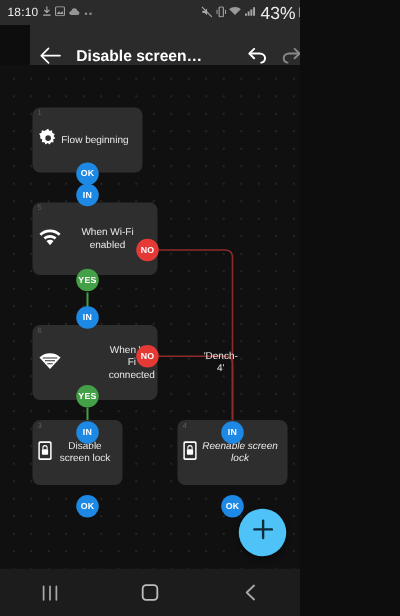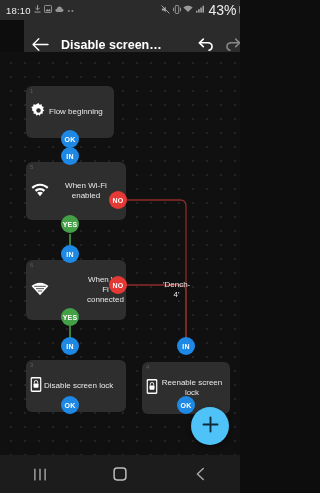--- a/index.html
+++ b/index.html
@@ -264,36 +264,36 @@
           <path d="M4.6 5.6l12.8 0M6.6 8.2l8.8 0M8.6 10.8l4.8 0" stroke="#2e2e2e" stroke-width="0.9"></path>
         </svg>
       </span>
       <span class="card-label">When Wi-Fi connected</span>
       <span class="card-label">'Dench-4'</span>
     </div>
     <div class="badge green b18" style="left:61px; top:256px;">YES</div>
     <div class="badge red b18" style="left:109px; top:224px;">NO</div>
 
     <div class="badge blue b18" style="left:61px; top:285px;">IN</div>
-    <div class="card" style="left:26px; top:308px; width:100px; height:52px;">
+    <div class="card" style="left:26px; top:284px; width:72px; height:52px;">
       <span class="card-num">3</span>
       <span class="card-icon">
         <svg width="12" height="17" viewBox="0 0 14 19">
           <rect x="0.8" y="0.8" width="12.4" height="17.4" rx="1.6" fill="#ffffff"></rect>
           <rect x="2.2" y="2.4" width="9.6" height="14.2" rx="0.8" fill="#2e2e2e"></rect>
           <path d="M5 8.4V6.8a2 2 0 014 0v1.6" stroke="#ffffff" stroke-width="1" fill="none"></path>
           <rect x="4.1" y="8.3" width="5.8" height="5" rx="0.8" fill="#ffffff"></rect>
         </svg>
       </span>
       <span class="card-label">Disable screen lock</span>
     </div>
     <div class="badge blue b18" style="left:61px; top:344px;">OK</div>
 
     <div class="badge blue b18" style="left:177px; top:285px;">IN</div>
-    <div class="card" style="left:142px; top:310px; width:88px; height:52px;">
+    <div class="card" style="left:142px; top:284px; width:88px; height:52px;font-style:italic;">
       <span class="card-num">4</span>
       <span class="card-icon">
         <svg width="12" height="17" viewBox="0 0 14 19">
           <rect x="0.8" y="0.8" width="12.4" height="17.4" rx="1.6" fill="#ffffff"></rect>
           <rect x="2.2" y="2.4" width="9.6" height="14.2" rx="0.8" fill="#2e2e2e"></rect>
           <path d="M5 8.4V6.8a2 2 0 014 0v1.6" stroke="#ffffff" stroke-width="1" fill="none"></path>
           <rect x="4.1" y="8.3" width="5.8" height="5" rx="0.8" fill="#ffffff"></rect>
         </svg>
       </span>
       <span class="card-label">Reenable screen lock</span>

